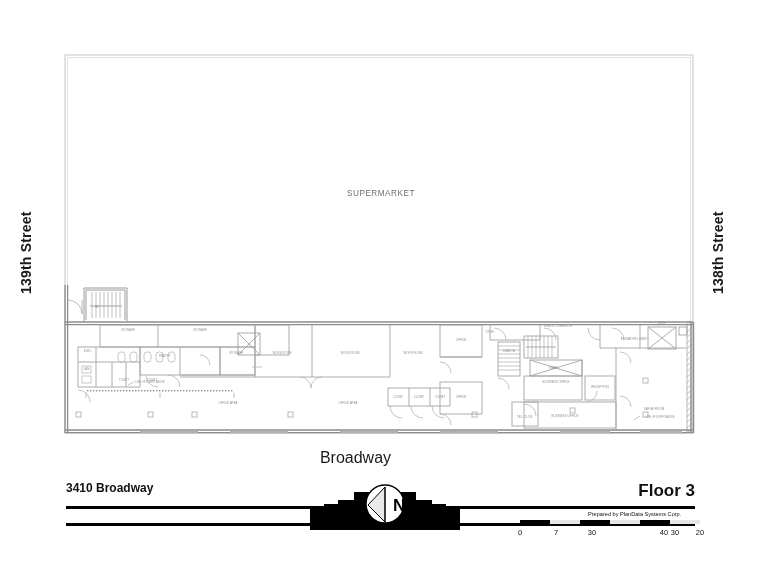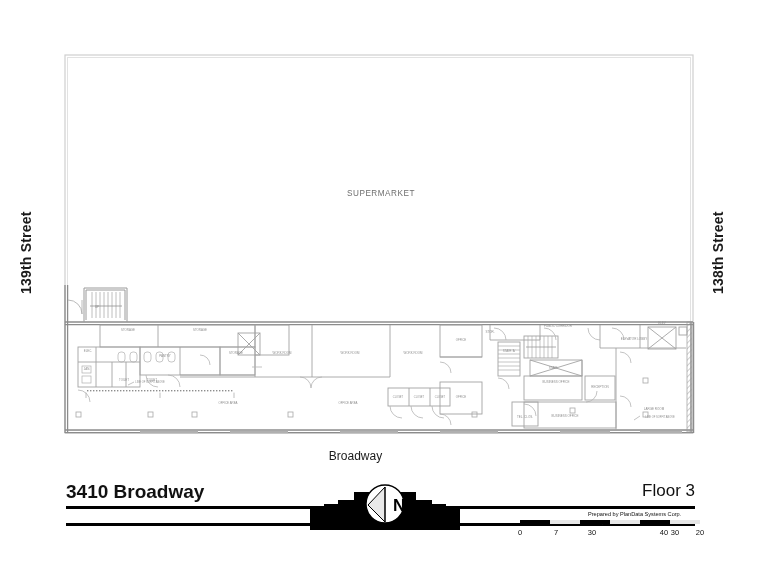--- a/index.html
+++ b/index.html
@@ -19,33 +19,33 @@
     left:-14px;top:246px;width:80px;text-align:center;
     transform:rotate(-90deg);transform-origin:center center;
   }
   #street-right{
     left:678px;top:246px;width:80px;text-align:center;
     transform:rotate(-90deg);transform-origin:center center;
   }
   
   #broadway-label{
     position:absolute;left:0;top:449px;width:711px;text-align:center;
-    font-size:12px;color:#1a1a1a;
+    font-size:16px;color:#1a1a1a;
   }
   
   #plan-svg{position:absolute;left:0;top:0;width:761px;height:470px;}
   
   #titleblock{position:absolute;left:0;top:470px;width:761px;height:118px;}
   #addr{
     position:absolute;left:66px;top:11px;
-    font-size:19px;font-weight:bold;color:#111;white-space:nowrap;
+    font-size:12px;font-weight:bold;color:#111;white-space:nowrap;
   }
   #floor{
     position:absolute;right:66px;top:11px;
-    font-size:17px;font-weight:normal;color:#111;white-space:nowrap;
+    font-size:17px;font-weight:bold;color:#111;white-space:nowrap;
   }
   .rule{position:absolute;background:#000;}
   #rule-a{left:66px;top:36px;width:629px;height:3px;}
   #rule-b{left:66px;top:53px;width:629px;height:3px;}
   #prep{
     position:absolute;left:588px;top:40px;width:150px;
     font-size:5.6px;color:#111;line-height:1.5;text-align:left;
   }
   #prep .l2{padding-left:10px;}
   

